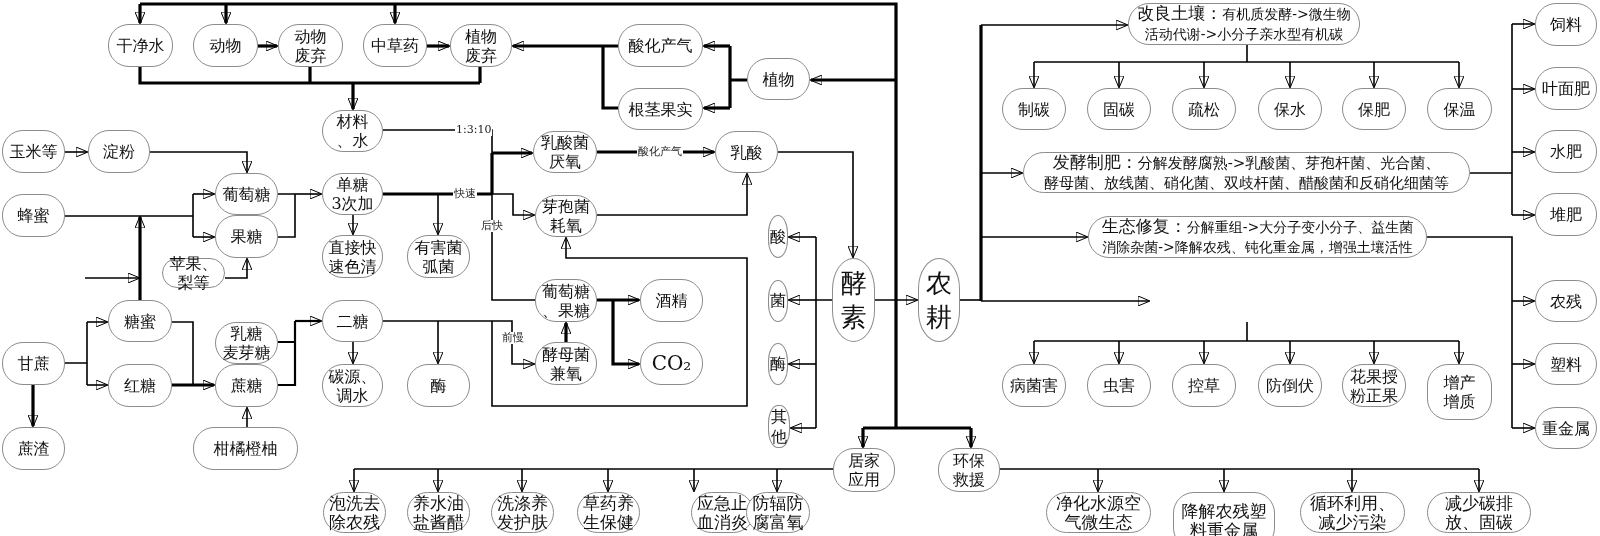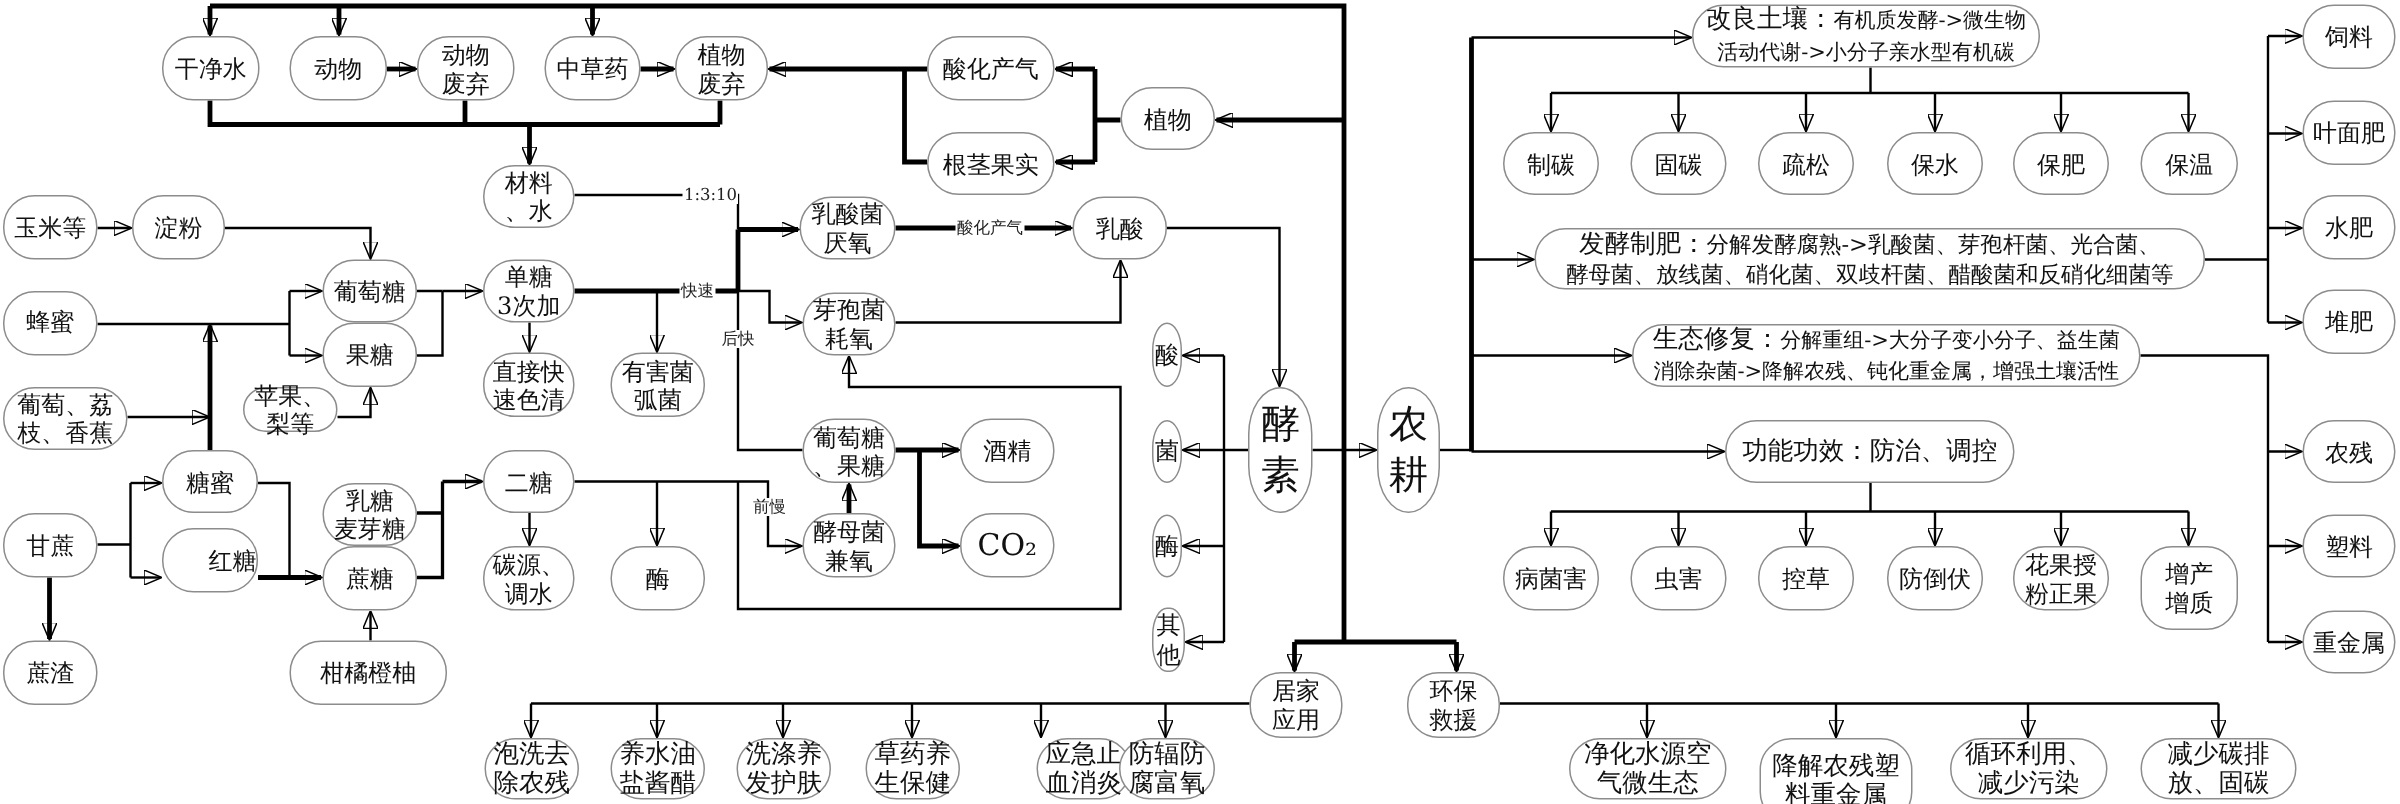--- a/index.html
+++ b/index.html
@@ -161,27 +161,25 @@
 废弃</span></div>
   <div class="node" style="left:618px;top:24px;width:85px;height:43px;"><span>酸化产气</span></div>
   <div class="node" style="left:618px;top:88px;width:85px;height:42px;"><span>根茎果实</span></div>
   <div class="node" style="left:747px;top:58px;width:63px;height:42px;"><span>植物</span></div>
   <div class="node" style="left:322px;top:110px;width:61px;height:42px;"><span>材料
 、水</span></div>
 
   <div class="node" style="left:2px;top:130px;width:63px;height:43px;"><span>玉米等</span></div>
   <div class="node" style="left:88px;top:130px;width:62px;height:43px;"><span>淀粉</span></div>
   <div class="node" style="left:2px;top:194px;width:63px;height:43px;font-family:Liberation Serif, serif;"><span>蜂蜜</span></div>
-  <div class="node" style="left:2px;top:258px;width:83px;height:42px;"><span>葡萄、荔
-枝、香蕉</span></div>
   <div class="node" style="left:162px;top:258px;width:63px;height:30px;"><span>苹果、
 梨等</span></div>
   <div class="node" style="left:108px;top:300px;width:64px;height:42px;"><span>糖蜜</span></div>
   <div class="node" style="left:2px;top:342px;width:63px;height:43px;"><span>甘蔗</span></div>
-  <div class="node" style="left:108px;top:352px;width:64px;height:43px;justify-content:flex-end;"><span>红糖</span></div>
+  <div class="node" style="left:108px;top:364px;width:64px;height:43px;"><span>红糖</span></div>
   <div class="node" style="left:2px;top:427px;width:63px;height:43px;"><span>蔗渣</span></div>
   <div class="node" style="left:193px;top:427px;width:105px;height:43px;"><span>柑橘橙柚</span></div>
 
   <div class="node" style="left:215px;top:173px;width:63px;height:42px;"><span>葡萄糖</span></div>
   <div class="node" style="left:215px;top:215px;width:63px;height:43px;"><span>果糖</span></div>
   <div class="node" style="left:322px;top:173px;width:61px;height:42px;"><span>单糖
 3次加</span></div>
   <div class="node" style="left:215px;top:322px;width:63px;height:42px;"><span>乳糖
 麦芽糖</span></div>
   <div class="node" style="left:215px;top:364px;width:63px;height:43px;"><span>蔗糖</span></div>
@@ -266,21 +264,20 @@
   <div class="node" style="left:1535px;top:193px;width:62px;height:43px;"><span>堆肥</span></div>
 
   <div class="node wide" style="left:1088px;top:216px;width:339px;height:42px;">
     <span class="wrap"><span class="t">生态修复：</span><span class="d">分解重组-&gt;大分子变小分子、益生菌
 消除杂菌-&gt;降解农残、钝化重金属，增强土壤活性</span></span>
   </div>
   <div class="node" style="left:1535px;top:280px;width:62px;height:42px;"><span>农残</span></div>
   <div class="node" style="left:1535px;top:343px;width:62px;height:42px;"><span>塑料</span></div>
   <div class="node" style="left:1535px;top:407px;width:62px;height:42px;"><span>重金属</span></div>
 
-  <div class="node" style="left:1150px;top:280px;width:193px;height:42px;font-size:17px;"><span>功能功效：防治、调控</span></div>
   <div class="node" style="left:1002px;top:364px;width:64px;height:43px;"><span>病菌害</span></div>
   <div class="node" style="left:1087px;top:364px;width:64px;height:43px;"><span>虫害</span></div>
   <div class="node" style="left:1172px;top:364px;width:64px;height:43px;"><span>控草</span></div>
   <div class="node" style="left:1258px;top:364px;width:64px;height:43px;"><span>防倒伏</span></div>
   <div class="node" style="left:1342px;top:364px;width:64px;height:43px;"><span>花果授
 粉正果</span></div>
   <div class="node" style="left:1427px;top:364px;width:65px;height:56px;"><span>增产
 增质</span></div>
 
 </div>

